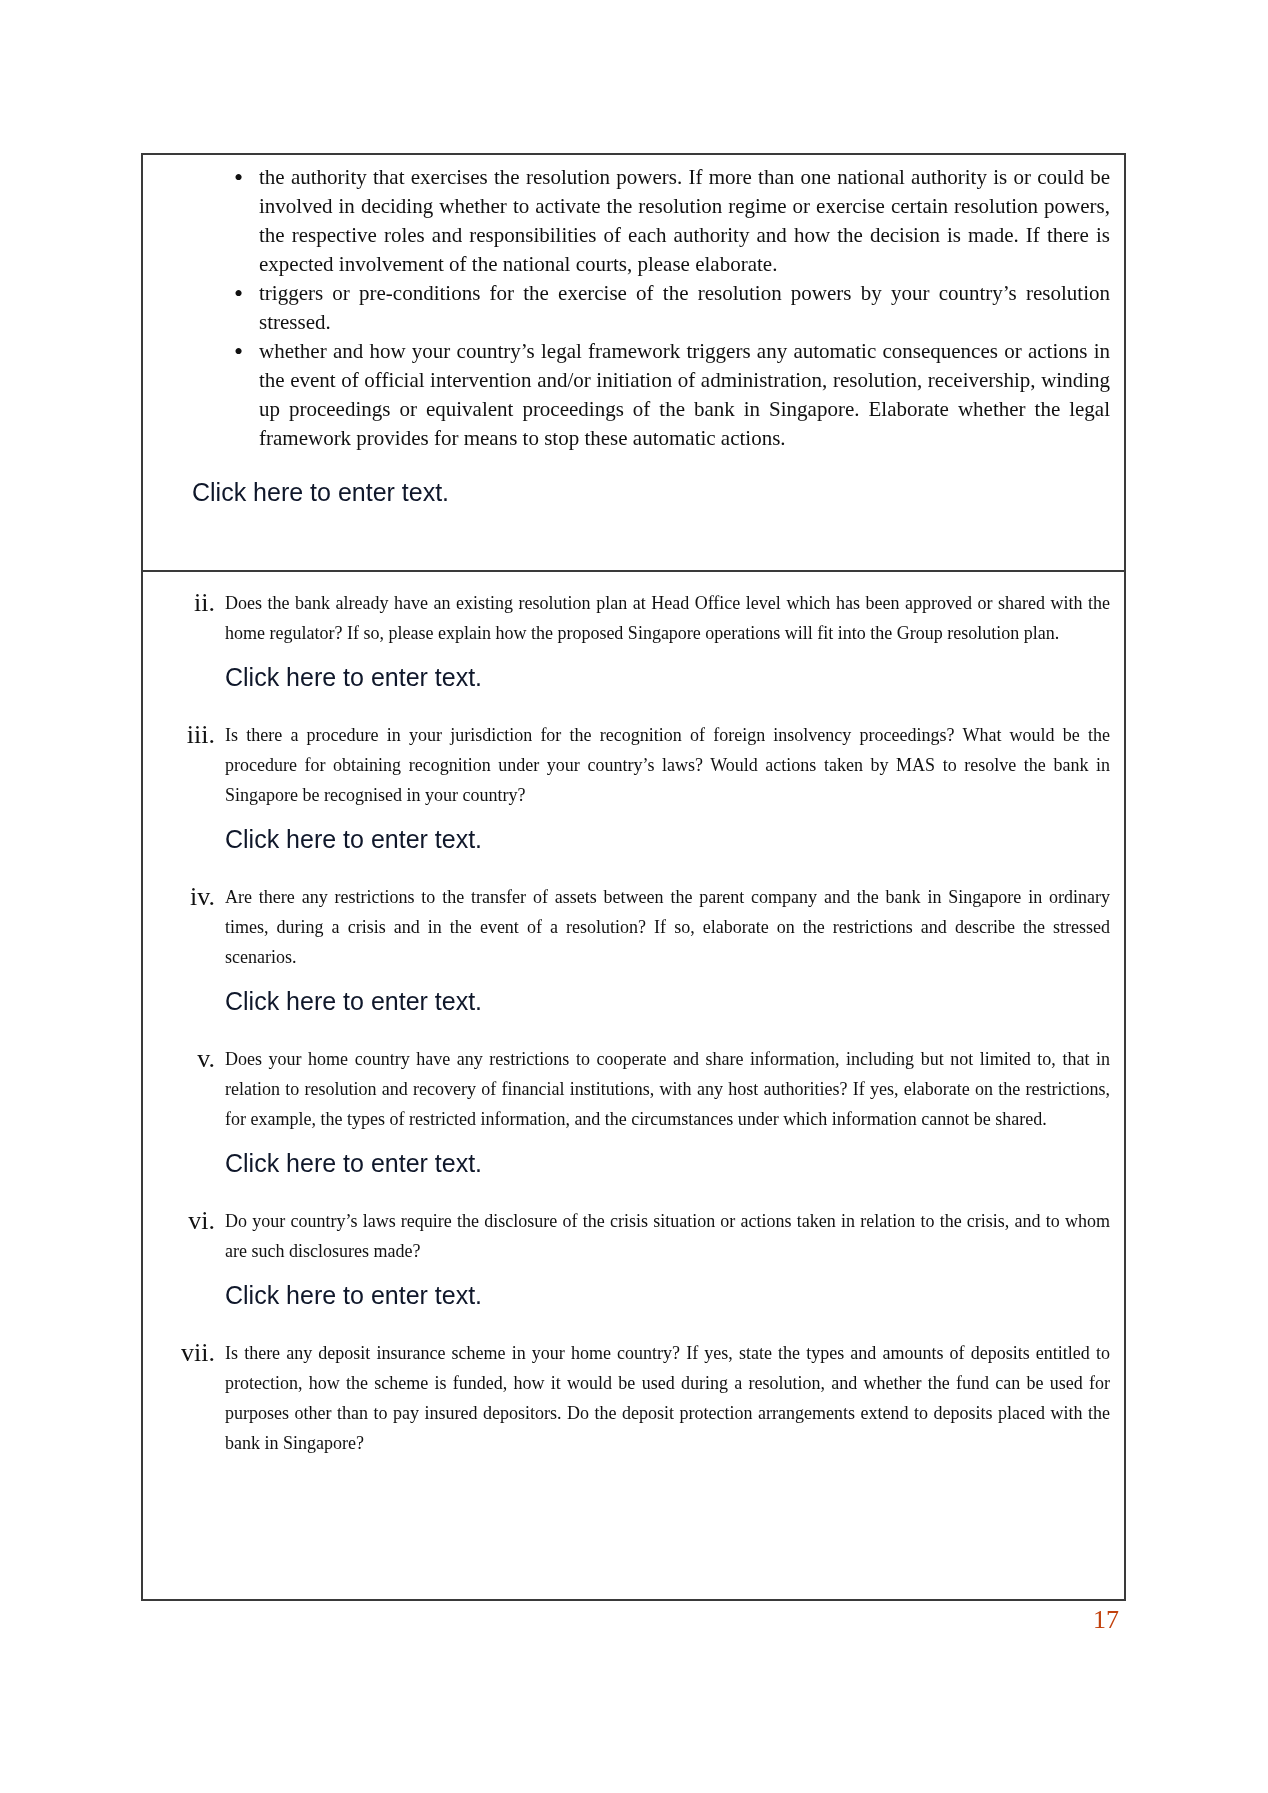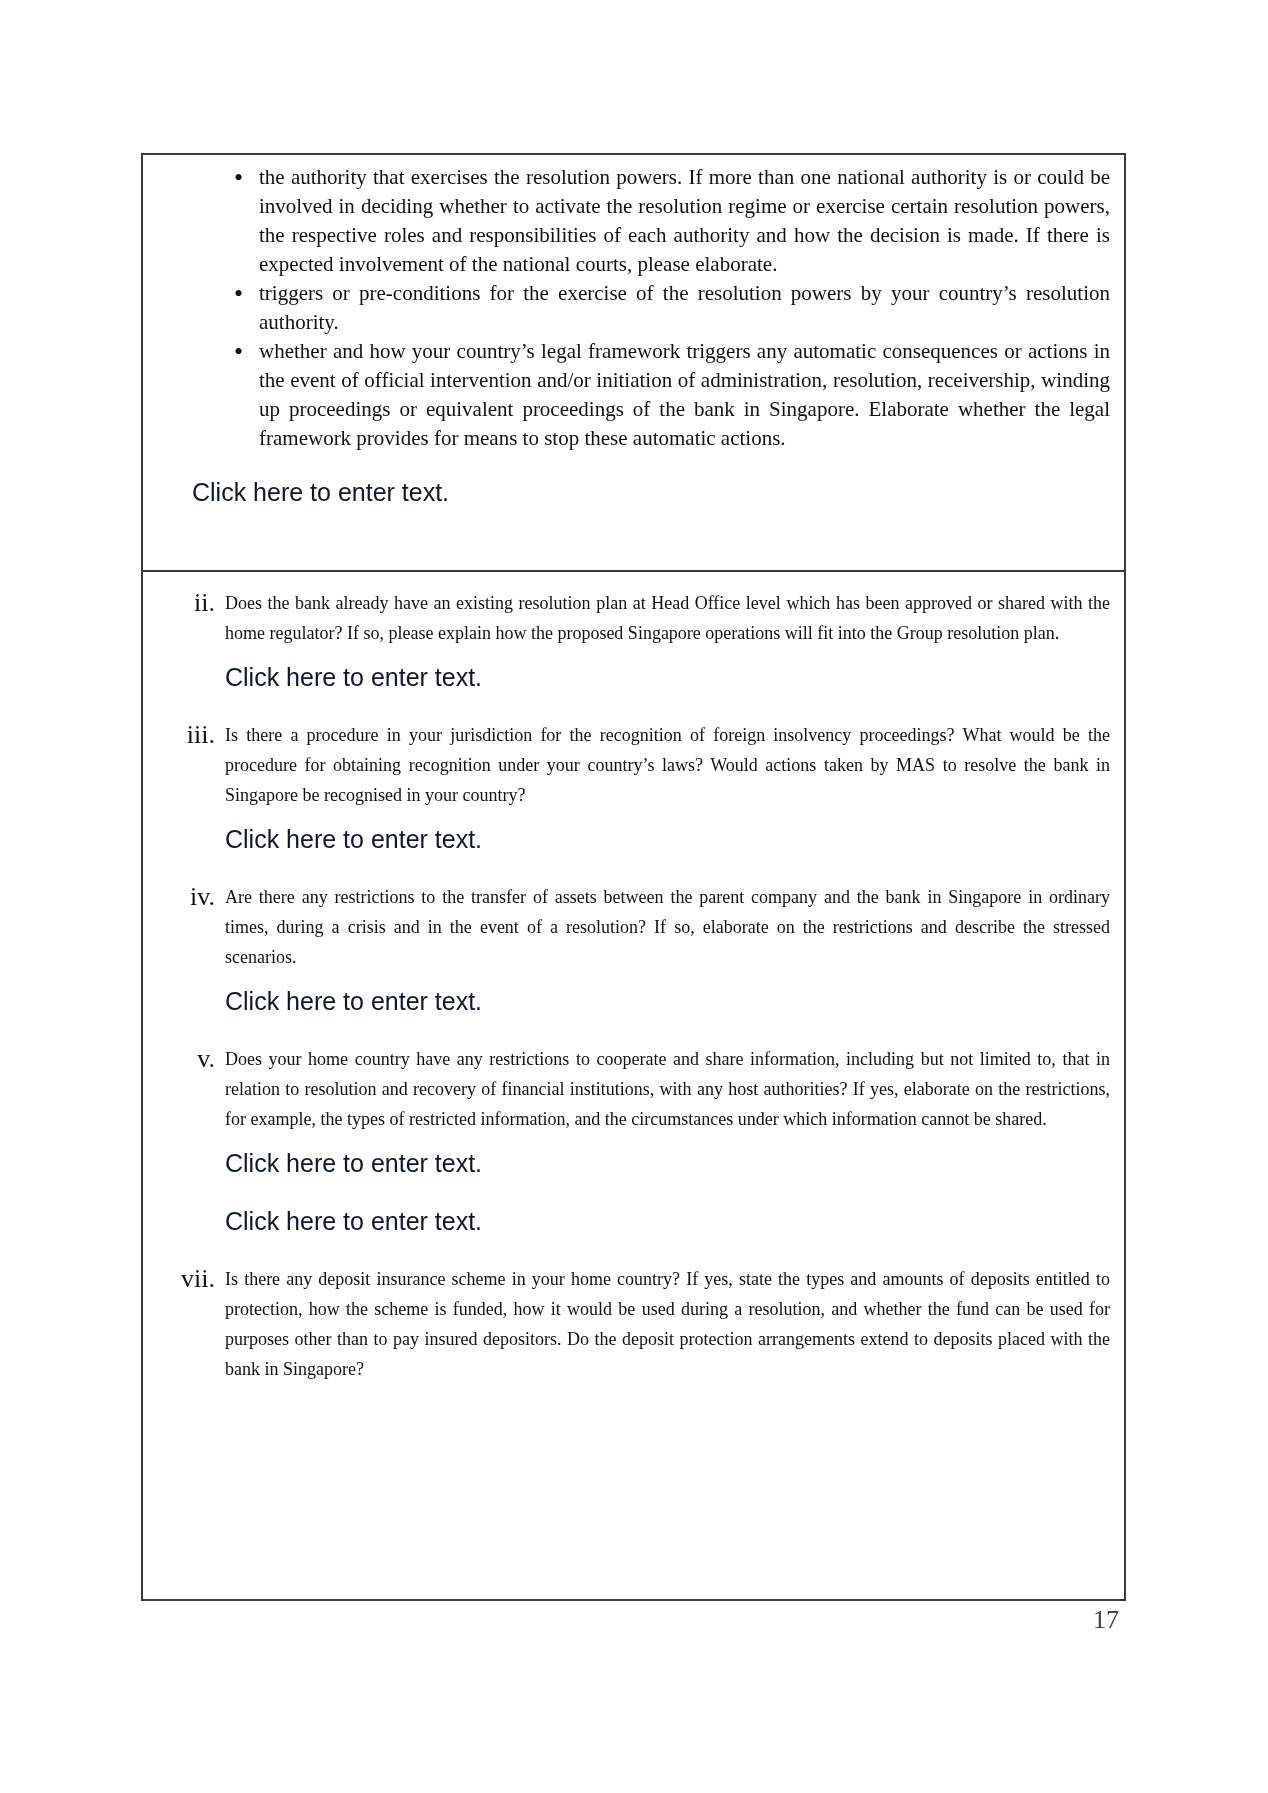--- a/index.html
+++ b/index.html
@@ -69,38 +69,38 @@
     cursor: text;
   }
   .row-1 .placeholder { margin-top: 24px; margin-left: 0; }
   .row-2 .placeholder { margin-left: 58px; margin-bottom: 28px; }
   .page-number {
     position: absolute;
     left: 1093px;
     top: 1605px;
     font-size: 26px;
     line-height: 30px;
-    color: #404040;
+    color: #c2410c;
   }
 </style>
 </head>
 <body>
 
 <div class="page">
   <div class="doc-table">
 
     <div class="row row-1">
       <div class="bullet-list">
         <div class="bullet-row">
           <span class="bullet-marker">•</span>
           <span class="bullet-text">the authority that exercises the resolution powers.  If more than one national authority is or could be involved in deciding whether to activate the resolution regime or exercise certain resolution powers, the respective roles and responsibilities of each authority and how the decision is made.  If there is expected involvement of the national courts, please elaborate.</span>
         </div>
         <div class="bullet-row">
           <span class="bullet-marker">•</span>
-          <span class="bullet-text">triggers or pre-conditions for the exercise of the resolution powers by your country’s resolution authority.</span>
+          <span class="bullet-text">triggers or pre-conditions for the exercise of the resolution powers by your country’s resolution stressed.</span>
         </div>
         <div class="bullet-row">
           <span class="bullet-marker">•</span>
           <span class="bullet-text">whether and how your country’s legal framework triggers any automatic consequences or actions in the event of official intervention and/or initiation of administration, resolution, receivership, winding up proceedings or equivalent proceedings of the bank in Singapore.  Elaborate whether the legal framework provides for means to stop these automatic actions.</span>
         </div>
       </div>
       <div class="placeholder">Click here to enter text.</div>
     </div>
 
     <div class="row row-2">
@@ -122,20 +122,24 @@
         <div class="q-text">Are there any restrictions to the transfer of assets between the parent company and the bank in Singapore in ordinary times, during a crisis and in the event of a resolution?  If so, elaborate on the restrictions and describe the stressed scenarios.</div>
       </div>
       <div class="placeholder">Click here to enter text.</div>
 
       <div class="q-item">
         <div class="q-num">v.</div>
         <div class="q-text">Does your home country have any restrictions to cooperate and share information, including but not limited to, that in relation to resolution and recovery of financial institutions, with any host authorities?  If yes, elaborate on the restrictions, for example, the types of restricted information, and the circumstances under which information cannot be shared.</div>
       </div>
       <div class="placeholder">Click here to enter text.</div>
 
+      <div class="q-item">
+        <div class="q-num">vi.</div>
+        <div class="q-text">Do your country’s laws require the disclosure of the crisis situation or actions taken in relation to the crisis, and to whom are such disclosures made?</div>
+      </div>
       <div class="placeholder">Click here to enter text.</div>
 
       <div class="q-item">
         <div class="q-num">vii.</div>
         <div class="q-text">Is there any deposit insurance scheme in your home country? If yes,  state the types and amounts of deposits entitled to protection, how the scheme is funded, how it would be used during a resolution, and whether the fund can be used for purposes other than to pay insured depositors.  Do the deposit protection arrangements extend to deposits placed with the bank in Singapore?</div>
       </div>
 
     </div>
   </div>
 

